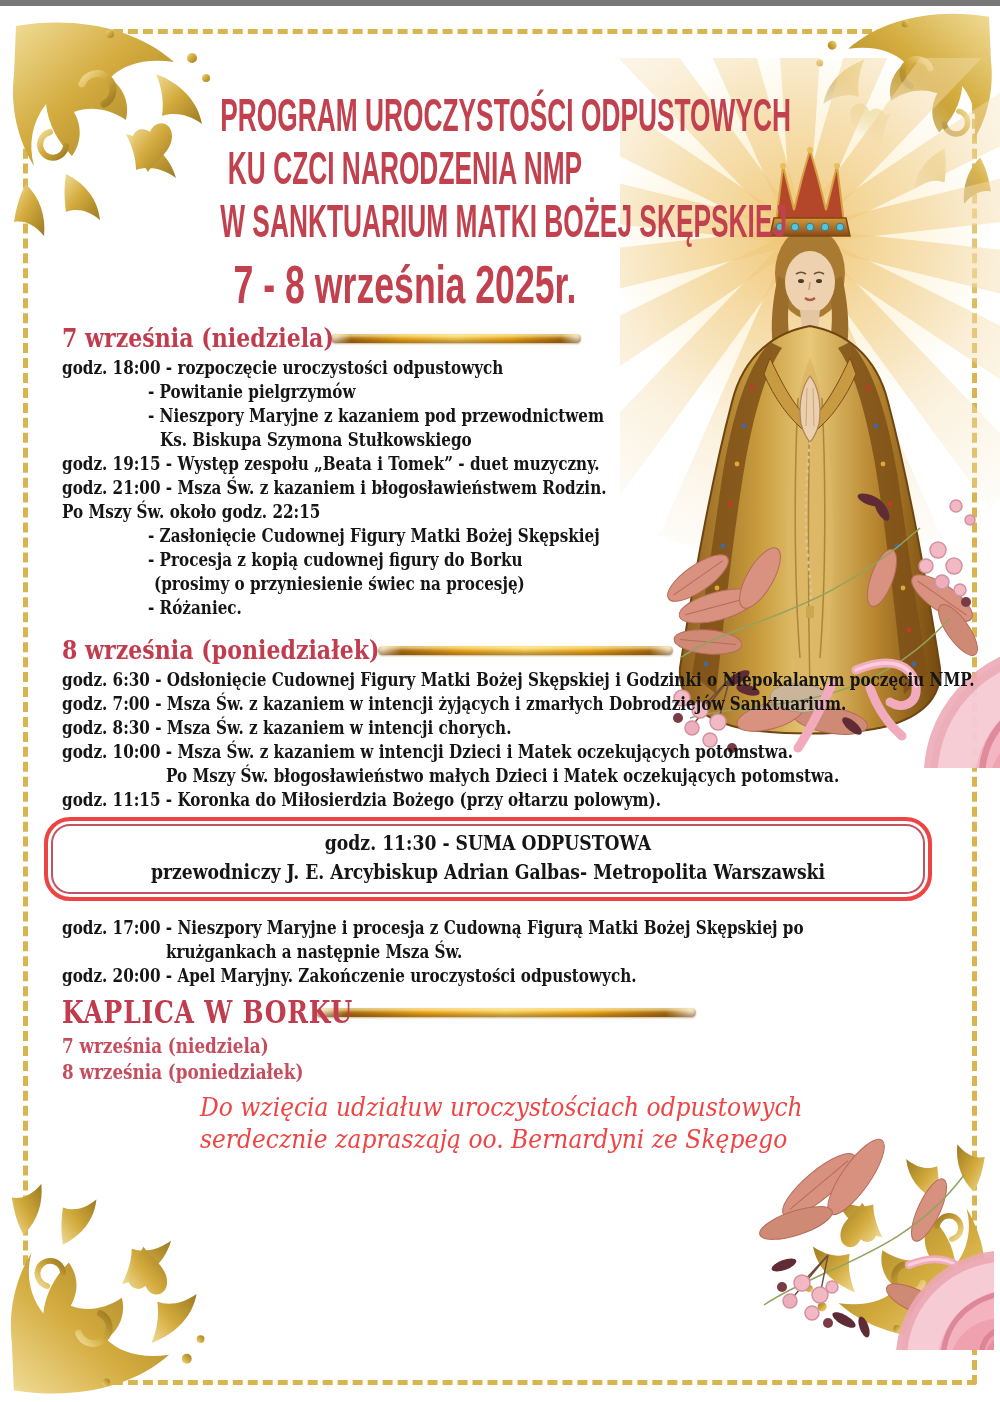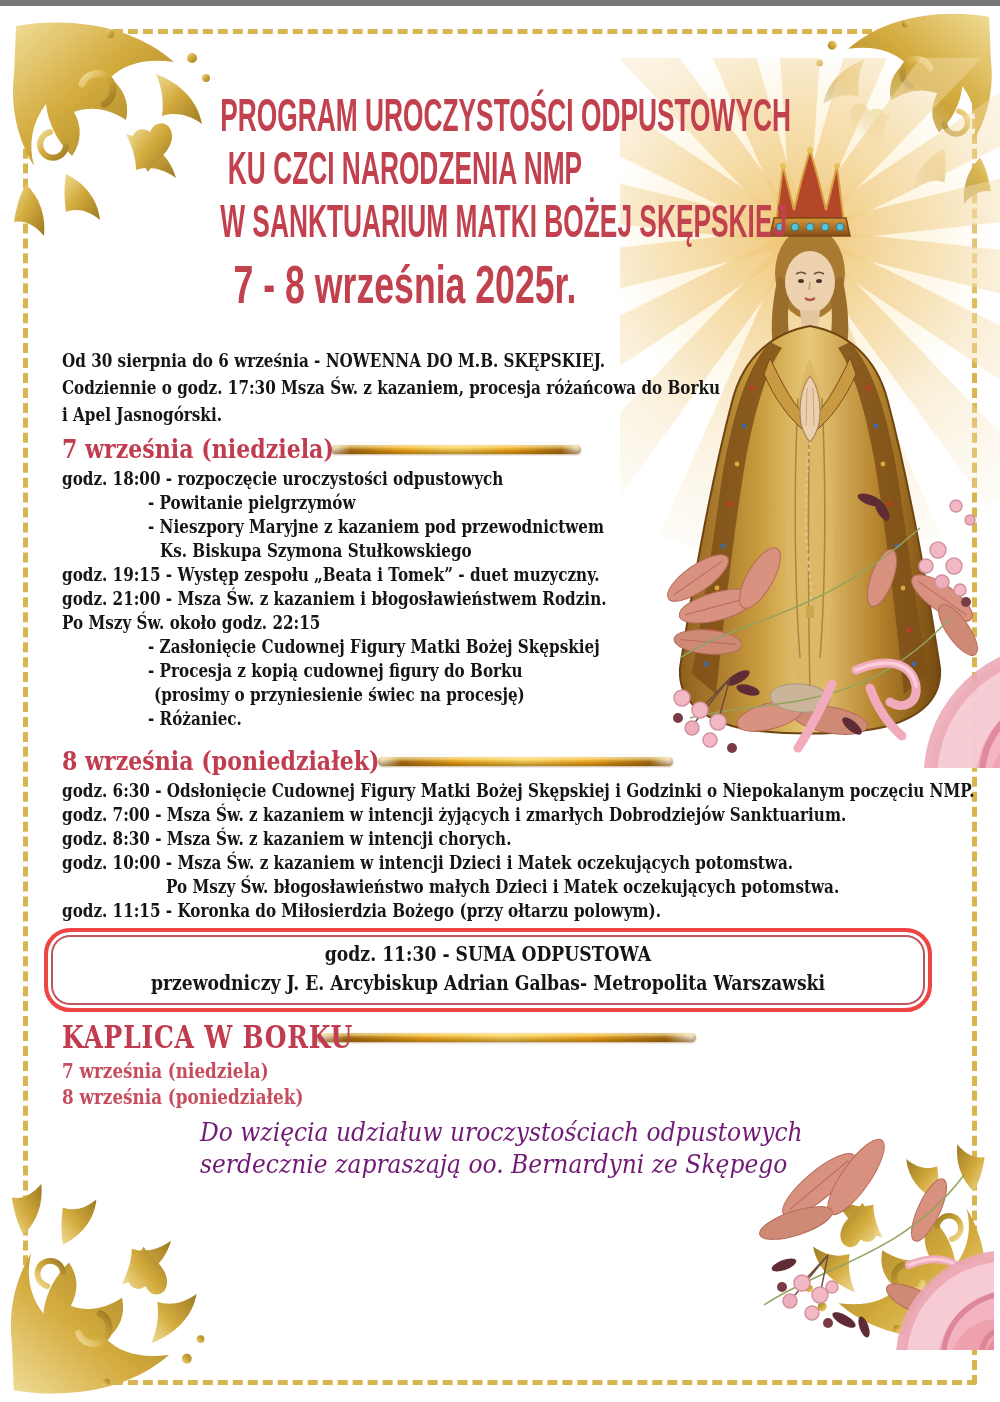--- a/index.html
+++ b/index.html
@@ -37,21 +37,21 @@
   .bar-a{width:250px}.bar-b{width:295px}.bar-c{width:380px}
   .mt4{margin-top:4px}.mt6{margin-top:6px}.mt10{margin-top:10px}.mt14{margin-top:14px}
   .suma{margin:6px 0 0 -18px;width:888px;box-sizing:border-box;
         border:4px solid #ef4444;border-radius:26px;
         box-shadow:inset 0 0 0 3px #ffffff, inset 0 0 0 5px #c25360;
         padding:8px 14px 10px;text-align:center;background:#fff;}
   .cl{font:700 20.5px/29px "DejaVu Serif",serif;color:#151515;white-space:nowrap;
       transform:scaleX(.84);transform-origin:50% 50%;}
   .sub{font:700 20px/26px "DejaVu Serif",serif;color:#c64d5e;white-space:nowrap;
        transform:scaleX(.84);transform-origin:0 50%;}
-  .footer{width:640px;margin:6px 0 0 106px;text-align:center;color:#701a75;}
+  .footer{width:640px;margin:6px 0 0 106px;text-align:center;color:#ef4444;}
   .fl-line{font:italic 400 26px/32px "DejaVu Serif",serif;white-space:nowrap;
            transform:scaleX(.9);transform-origin:50% 50%;}
 </style>
 </head>
 <body>
 
 <svg width="0" height="0" style="position:absolute" aria-hidden="true">
   <defs>
     <linearGradient id="goldG" x1="0" y1="0" x2="1" y2="1">
       <stop offset="0" stop-color="#f0dc96"></stop>
@@ -362,25 +362,20 @@
 
   <div class="content">
 
     <div class="title-block">
       <div class="t1">PROGRAM UROCZYSTOŚCI ODPUSTOWYCH</div>
       <div class="t1">KU CZCI NARODZENIA NMP</div>
       <div class="t1">W SANKTUARIUM MATKI BOŻEJ SKĘPSKIEJ</div>
       <div class="t4">7 - 8 września 2025r.</div>
     </div>
 
-    <div class="intro">
-      <div class="bl">Od 30 sierpnia do 6 września - NOWENNA DO M.B. SKĘPSKIEJ.</div>
-      <div class="bl">Codziennie o godz. 17:30 Msza Św. z kazaniem, procesja różańcowa do Borku</div>
-      <div class="bl">i Apel Jasnogórski.</div>
-    </div>
 
     <div class="hrow mt4">
       <div class="hdr w7">7 września (niedziela)</div>
       <div class="bar bar-a"></div>
     </div>
     <div>
       <div class="bl">godz. 18:00 - rozpoczęcie uroczystości odpustowych</div>
       <div class="bl i86">- Powitanie pielgrzymów</div>
       <div class="bl i86">- Nieszpory Maryjne z kazaniem pod przewodnictwem</div>
       <div class="bl i98">Ks. Biskupa Szymona Stułkowskiego</div>
@@ -404,20 +399,25 @@
       <div class="bl">godz. 10:00 - Msza Św. z kazaniem w intencji Dzieci i Matek oczekujących potomstwa.</div>
       <div class="bl i104">Po Mszy Św. błogosławieństwo małych Dzieci i Matek oczekujących potomstwa.</div>
       <div class="bl">godz. 11:15 - Koronka do Miłosierdzia Bożego (przy ołtarzu polowym).</div>
     </div>
 
     <div class="suma">
       <div class="cl">godz. 11:30 - SUMA ODPUSTOWA</div>
       <div class="cl">przewodniczy J. E. Arcybiskup Adrian Galbas- Metropolita Warszawski</div>
     </div>
 
+    <div class="mt10" style="margin-top:14px;">
+      <div class="bl">godz. 17:00 - Nieszpory Maryjne i procesja z Cudowną Figurą Matki Bożej Skępskiej po</div>
+      <div class="bl i104">krużgankach a następnie Msza Św.</div>
+      <div class="bl">godz. 20:00 - Apel Maryjny. Zakończenie uroczystości odpustowych.</div>
+    </div>
 
     <div class="hrow mt6">
       <div class="kap">KAPLICA W BORKU</div>
       <div class="bar bar-c"></div>
     </div>
     <div class="sub" style="margin-top:2px;">7 września (niedziela)</div>
     <div class="sub">8 września (poniedziałek)</div>
 
     <div class="footer">
       <div class="fl-line">Do wzięcia udziałuw uroczystościach odpustowych</div>

